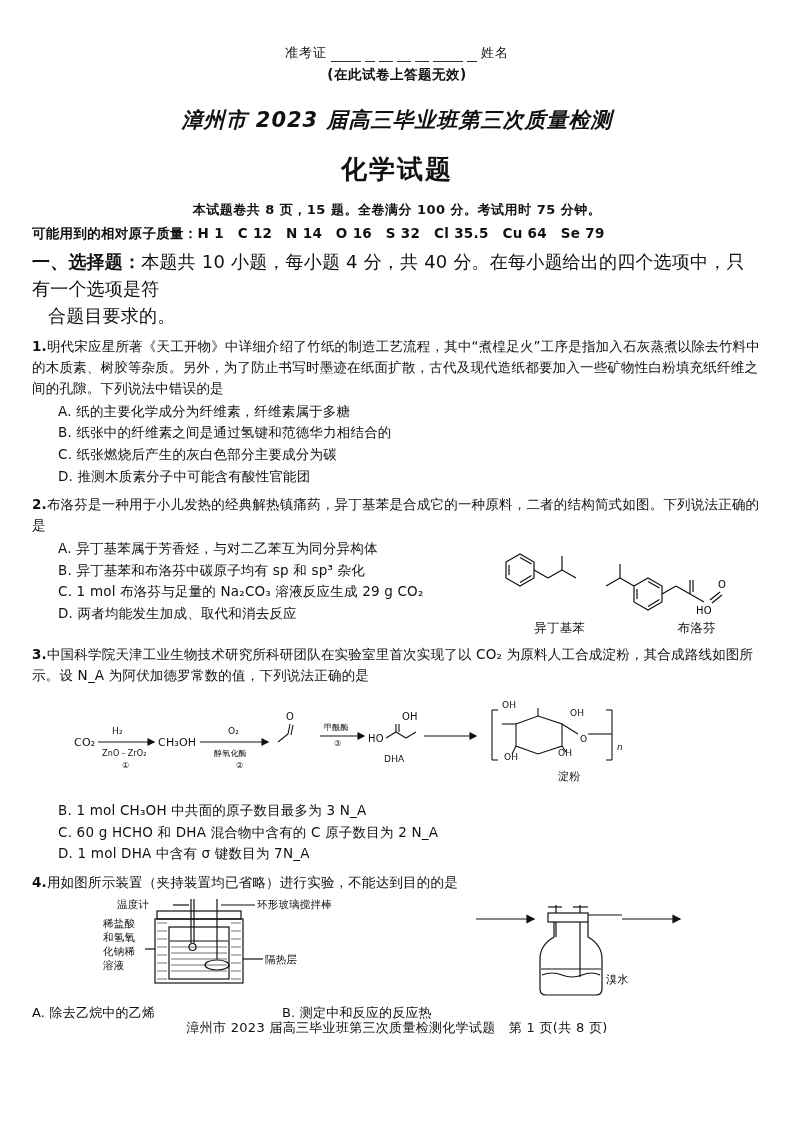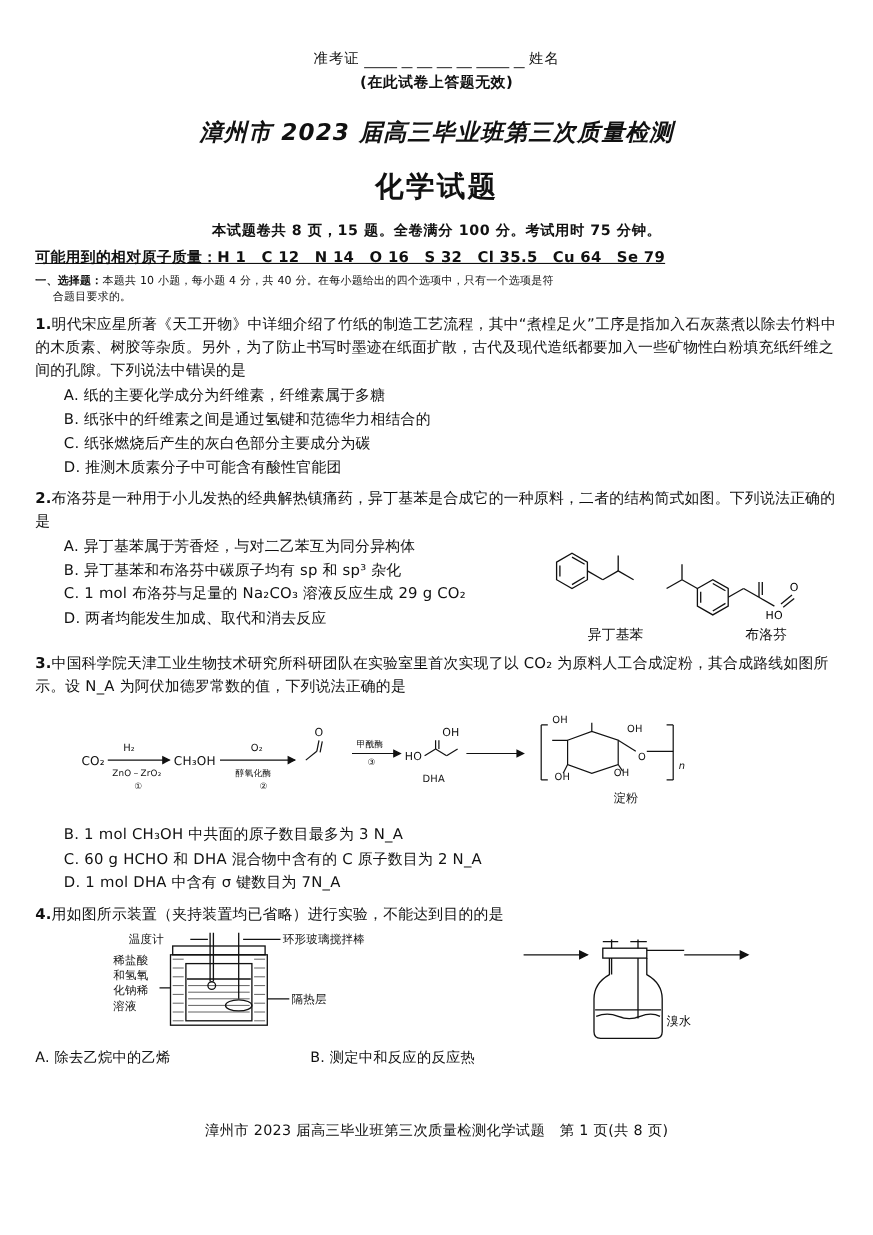--- a/index.html
+++ b/index.html
@@ -62,24 +62,23 @@
     font-size:13px;
     margin-top:14px;
     font-weight:bold;
     letter-spacing:0.5px;
   }
   .relmass{
     font-size:13.5px;
     margin-top:6px;
     font-weight:bold;
     letter-spacing:0.3px;
-    text-decoration:underline;
   }
   .sectionhead{
-    font-size:10px;
+    font-size:18px;
     margin-top:5px;
     line-height:1.5;
     letter-spacing:0.2px;
   }
   .sectionhead b{font-weight:bold;}
   .indent2{text-indent:0;padding-left:16px;}
   
   .q{
     font-size:13.5px;
     line-height:1.55;

